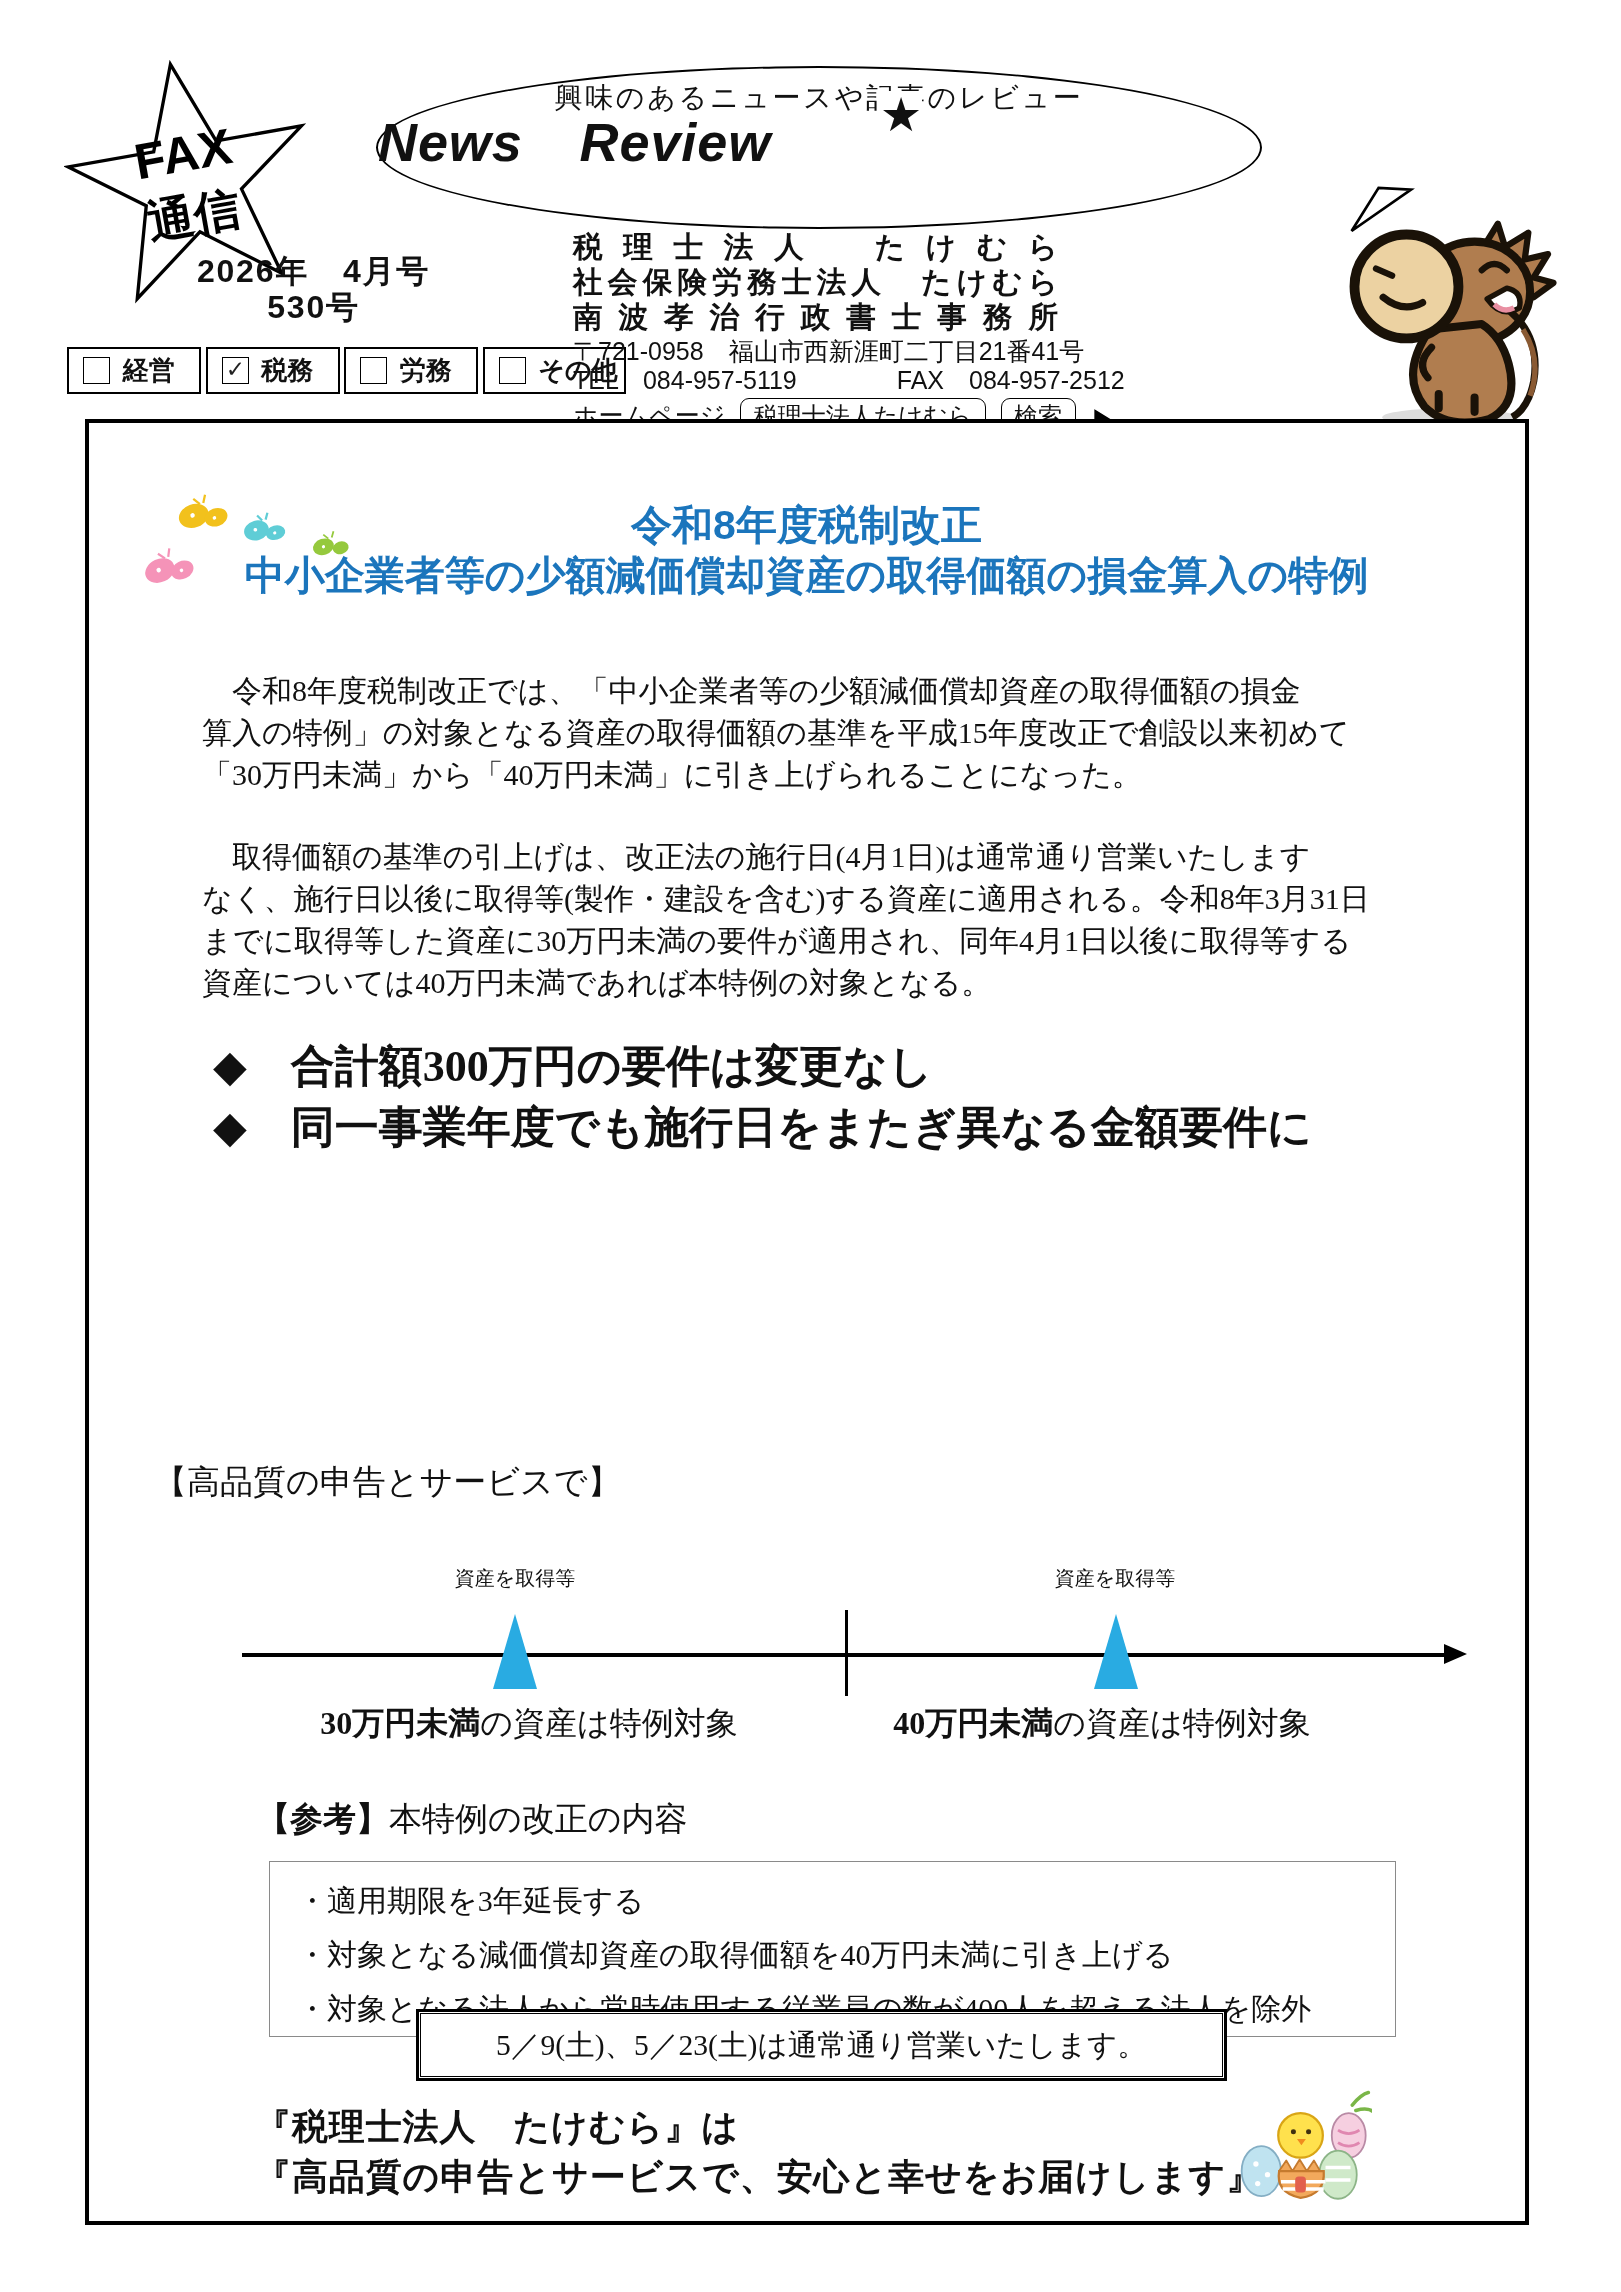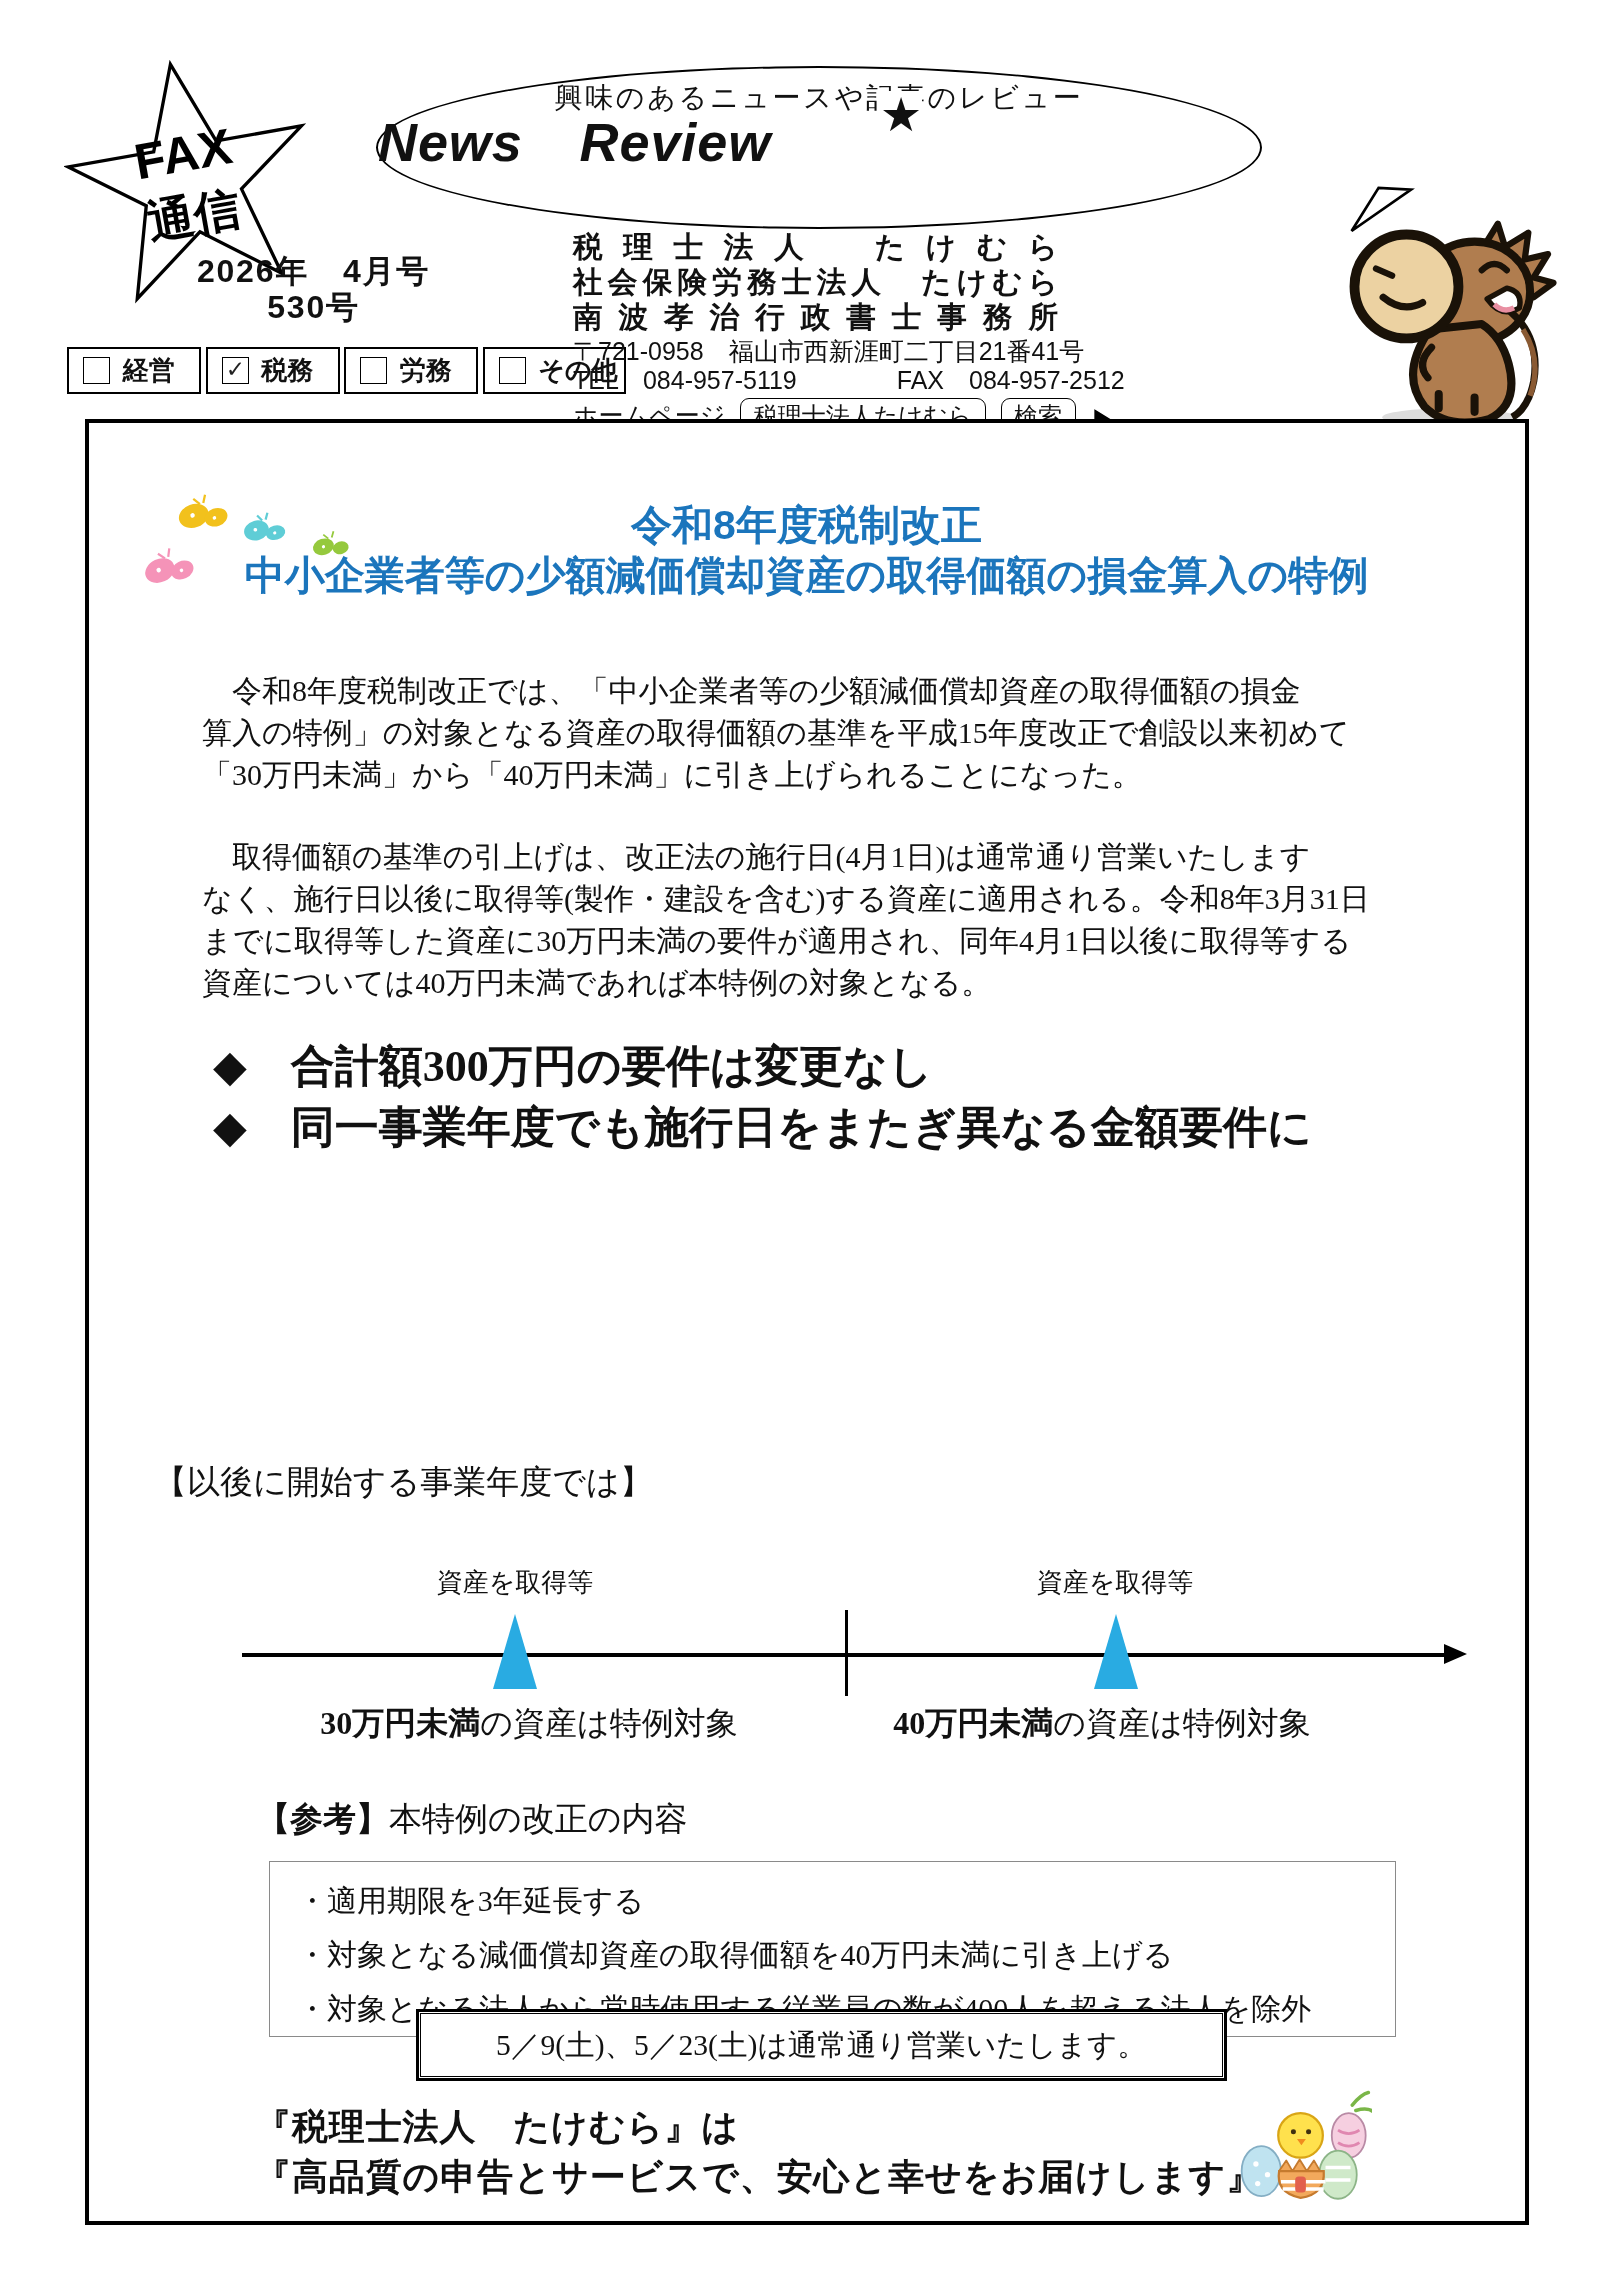--- a/index.html
+++ b/index.html
@@ -31,21 +31,21 @@
   .nrtitle{font-size:54px;font-weight:bold;font-style:italic;letter-spacing:0.9px;word-spacing:41px;
            text-align:left;white-space:nowrap;}
   .bubble{border:2.7px solid #000;border-radius:50%;background:#fff;text-align:center;}
   .bubble-line{font-size:24px;font-weight:bold;line-height:36px;white-space:nowrap;}
 
   
   .frame{border:4.5px solid #000;box-sizing:border-box;background:#fff;}
   .btitle{width:1433px;text-align:center;font-weight:bold;color:#1b75bc;white-space:nowrap;}
   .para{font-size:30px;line-height:42px;}
   .bullet{font-size:44px;font-weight:bold;white-space:nowrap;}
-  .dlabel{font-size:26px;text-align:center;white-space:pre-line;}
+  .dlabel{font-size:20px;text-align:center;white-space:pre-line;}
   .dcaption{font-size:32px;text-align:center;white-space:nowrap;}
   .tl-line{background:#000;height:3.6px;}
   .tl-arrow{width:0;height:0;border-top:10.7px solid transparent;border-bottom:10.7px solid transparent;border-left:23px solid #000;}
   .tl-tick{width:2.7px;background:#000;}
   .tri{width:0;height:0;border-left:22.4px solid transparent;border-right:22.4px solid transparent;border-bottom:75px solid #29abe2;}
   .refbox{border:1.8px solid #8a8a8a;box-sizing:border-box;}
   .refitems{font-size:30px;line-height:54px;}
   .noticeOuter{border:3.6px solid #000;padding:1px;box-sizing:border-box;background:#fff;}
   .noticeInner{border:1.8px solid #000;text-align:center;font-size:29.6px;padding:10.7px 9px;white-space:nowrap;}
   .footer{font-size:36px;font-weight:bold;white-space:nowrap;letter-spacing:0.9px;}
@@ -185,21 +185,21 @@
 資産については40万円未満であれば本特例の対象となる。</div>
 
   <div class="abs serif bullet" style="left:213px;top:1037px;">
     <span>◆</span> <span>合計額300万円の要件は変更なし</span>
   </div>
   <div class="abs serif bullet" style="left:213px;top:1098px;">
     <span>◆</span> <span>同一事業年度でも施行日をまたぎ異なる金額要件に</span>
   </div>
 
 
-  <div class="abs serif" style="left:154px;top:1460px;font-size:33px;">【以後に開始する事業年度では】</div>
+  <div class="abs serif" style="left:154px;top:1460px;font-size:33px;">【高品質の申告とサービスで】</div>
 
   <div class="abs serif dlabel" style="left:412px;top:1565px;width:206px;">資産を取得等</div>
   <div class="abs serif dlabel lines" style="left:725px;top:1526px;width:242px;line-height:39px;"></div>
   <div class="abs serif dlabel" style="left:1012px;top:1565px;width:206px;">資産を取得等</div>
 
   <div class="abs tl-line" style="left:242px;top:1653px;width:1207px;"></div>
   <div class="abs tl-arrow" style="left:1444px;top:1644px;"></div>
   <div class="abs tl-tick" style="left:845px;top:1610px;height:86px;"></div>
   <div class="abs tri" style="left:493px;top:1614px;"></div>
   <div class="abs tri" style="left:1094px;top:1614px;"></div>

